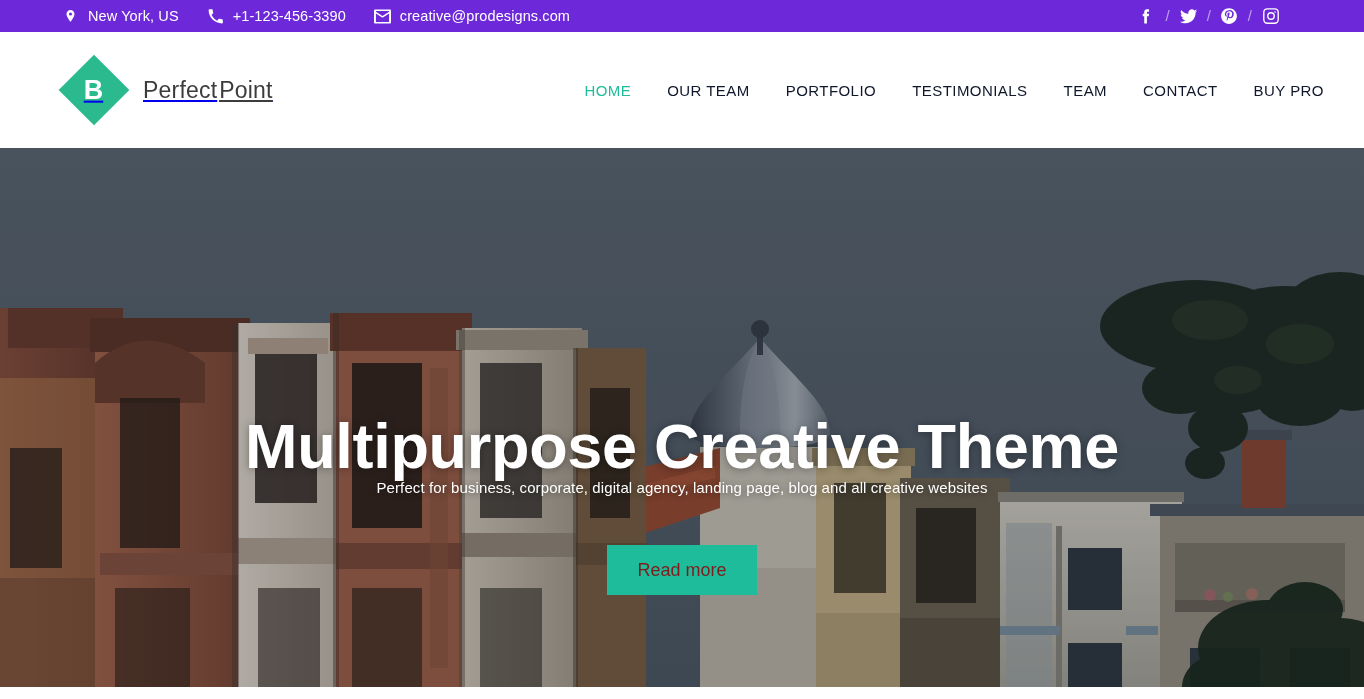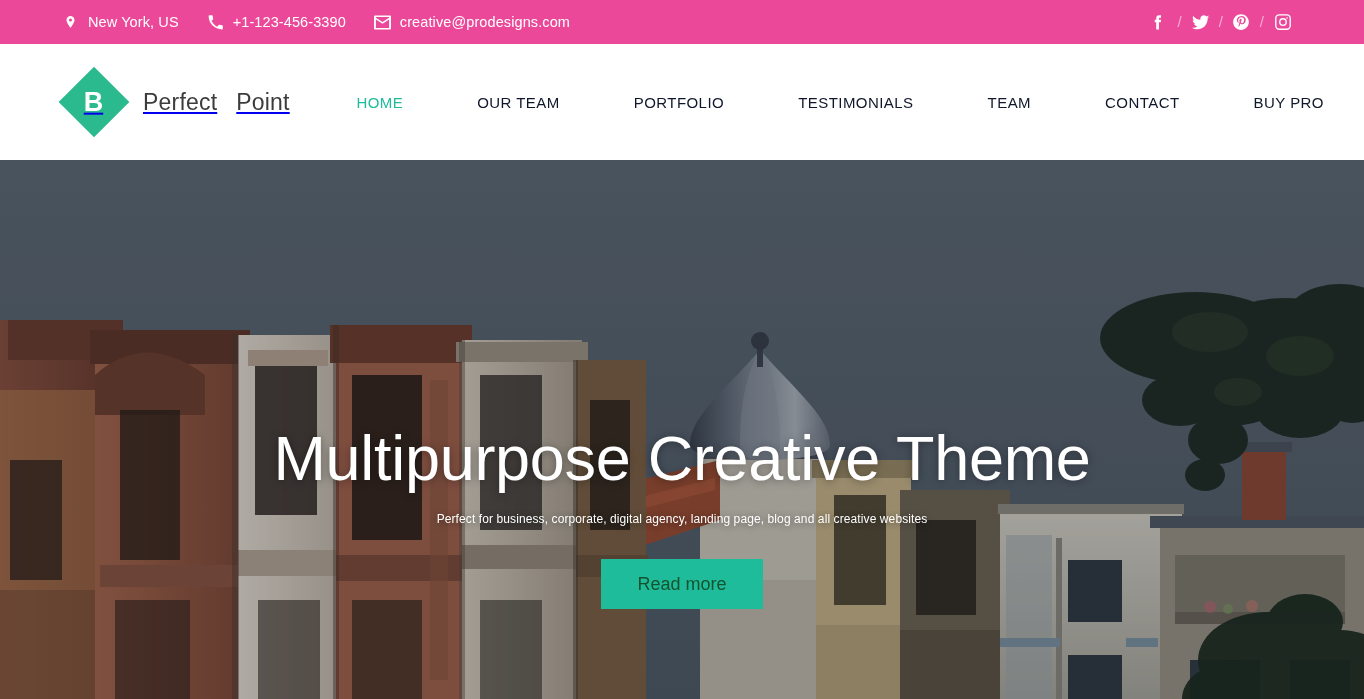--- a/index.html
+++ b/index.html
@@ -5,26 +5,26 @@
   * { margin:0; padding:0; box-sizing:border-box; }
   html, body {
     width:1364px; height:699px;
     font-family:"Liberation Sans", sans-serif;
     overflow:hidden;
     background:#fff;
   }
 
   
   .topbar{
-    height:44px;
-    background:#ec4899;
+    height:32px;
+    background:#6d28d9;
     display:flex;
     align-items:center;
     justify-content:space-between;
-    padding:0 20px 0 62px;
+    padding:0 32px 0 62px;
     color:#ffffff;
   }
   .topbar-left{ display:flex; align-items:center; }
   .contact-item{
     display:flex; align-items:center;
     margin-right:28px;
     font-size:14.5px;
     color:#ffffff;
     letter-spacing:.1px;
     white-space:nowrap;
@@ -76,23 +76,23 @@
     font-weight:bold;
     line-height:1;
     letter-spacing:0;
   }
   .brand-name{
     font-size:23px;
     color:#3c3c3c;
     letter-spacing:.2px;
     white-space:nowrap;
   }
-  .brand-name .bn-second{ margin-left:19px; }
-
-  .mainnav{ display:flex; align-items:center;gap:38px; }
+  .brand-name .bn-second{ margin-left:2px;text-decoration:underline; }
+
+  .mainnav{ display:flex; align-items:center; }
   .nav-item{
     font-size:15px;
     color:#0f172a;
     letter-spacing:.45px;
     padding:0 18px;
     white-space:nowrap;
     text-decoration:none;
     line-height:1;
   }
   .nav-item.is-active{ color:#1EBC9B; }
@@ -119,38 +119,37 @@
     position:absolute; inset:0;
     display:flex; flex-direction:column;
     align-items:center;
     justify-content:flex-start;
     padding-top:265px;
     text-align:center;
   }
   .hero-title{
     color:#ffffff;
     font-size:63px;
-    font-weight:normal;
+    font-weight:bold;
     line-height:1.05;
     letter-spacing:-.3px;
     text-shadow:0 1px 9px rgba(0,0,0,.35);
   }
   .hero-sub{
     color:#ffffff;
-    font-size:12px;
-    margin-top:21px;
+    font-size:15px;
     letter-spacing:.1px;
     text-shadow:0 1px 7px rgba(0,0,0,.45);
   }
   .hero-btn{
-    margin-top:33px;
+    margin-top:49px;
     display:inline-flex; align-items:center; justify-content:center;
-    width:162px; height:50px;
+    width:150px; height:50px;
     background:#1EBC9B;
-    color:#14532d;
+    color:#7f1d1d;
     font-size:18px;
     border:none;
     text-decoration:none;
     font-family:inherit;
     cursor:pointer;
   }
 </style>
 </head>
 <body>
 

